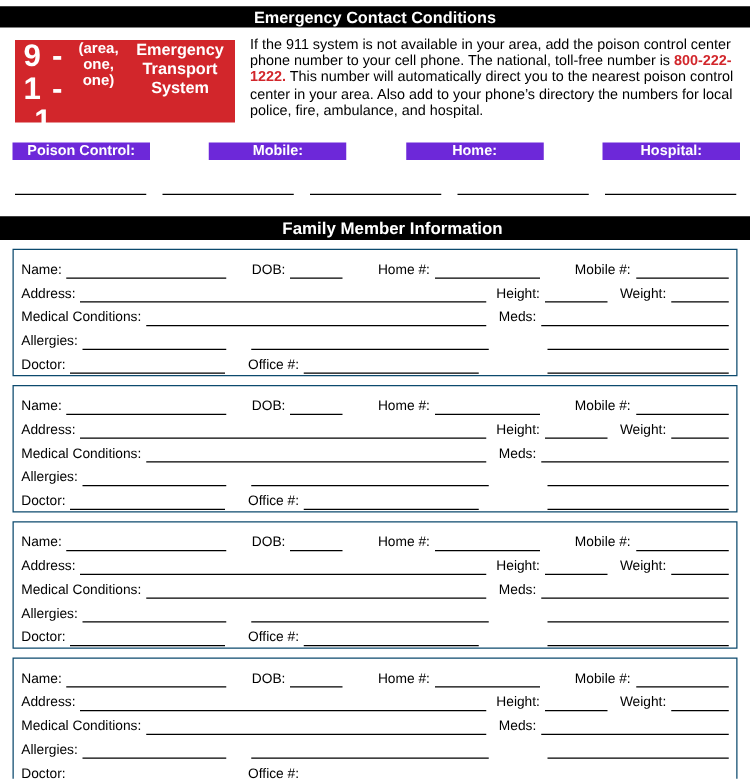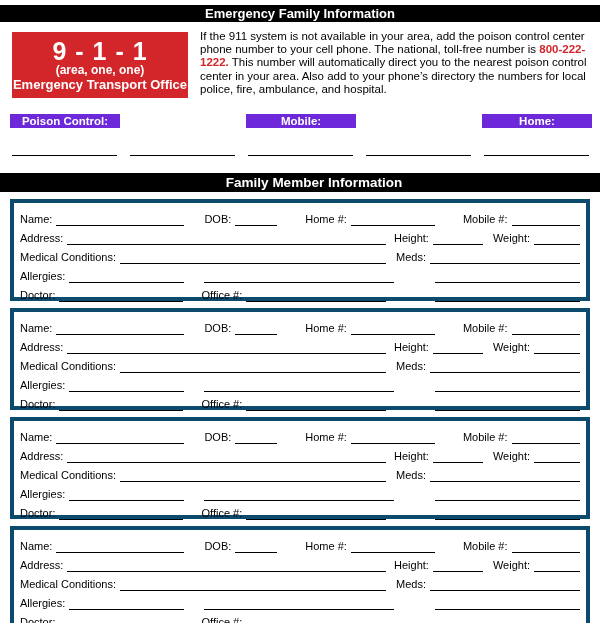--- a/index.html
+++ b/index.html
@@ -11,21 +11,21 @@
   
   .section-bar{
     background:#000;color:#fff;font-weight:bold;text-align:center;
   }
   .bar-top{margin-top:5px;height:17px;line-height:17px;font-size:13px;}
   .bar-family{margin-top:17px;height:19px;line-height:19px;font-size:13.5px;padding-left:28px;}
   
   .intro{display:flex;margin:8px 12px 0 12px;}
   .badge911{
     width:176px;min-width:176px;height:66px;background:#d2262b;color:#fff;
-    display:flex;flex-direction:column;justify-content:center;text-align:center;
+    display:flex;flex-direction:row;justify-content:center;text-align:center;
     margin-top:2px;
   }
   .badge-number{font-size:25px;font-weight:bold;line-height:26px;letter-spacing:1px;}
   .badge-phonetic{font-size:12px;font-weight:bold;line-height:13px;}
   .badge-caption{font-size:13px;font-weight:bold;line-height:15px;}
   .intro-text{
     flex:1;margin-left:12px;font-size:11.5px;line-height:13.2px;text-align:left;
   }
   .phone-red{color:#d2262b;font-weight:bold;}
   
@@ -39,53 +39,54 @@
   .contact-lines{
     display:flex;justify-content:space-between;margin:0 8px 0 10px;height:28px;
   }
   .contact-cell{width:110px;display:flex;}
   .contact-line{
     width:105px;margin-left:2px;border-bottom:1.5px solid #000;height:27px;
   }
   
   .members{margin:7px 10px 0 10px;display:flex;flex-direction:column;gap:7px;}
   .member-box{
-    box-sizing:border-box;height:102px;border:4px solid #0c4a6e;
+    box-sizing:border-box;height:102px;border:1px solid #0c4a6e;
     padding:4px 6px 0 6px;background:#fff;
   }
   .mrow{display:flex;align-items:flex-end;height:19px;font-size:11px;}
   .lbl{white-space:nowrap;line-height:13px;}
   .fl{border-bottom:1px solid #000;height:12px;margin-left:4px;box-sizing:border-box;}
   .w128{width:128px}.w42{width:42px}.w84{width:84px}.w50{width:50px}.w46{width:46px}
   .w150{width:150px}.w115{width:115px}.w190{width:190px}.w145{width:145px}
   .w140{width:140px}.w124{width:124px}
   .grow{flex:1}
   .ml8{margin-left:8px}.ml10{margin-left:10px}.ml12{margin-left:28px}
   .ml18{margin-left:18px}.ml20{margin-left:20px}.mlauto{margin-left:auto}
 </style>
 </head>
 <body>
 
 <div class="section-bar bar-top">
-  <span>Emergency Family Information</span>
+  <span>Emergency Contact Conditions</span>
 </div>
 
 <div class="intro">
   <div class="badge911">
     <div class="badge-number">9 - 1 - 1</div>
     <div class="badge-phonetic">(area, one, one)</div>
-    <div class="badge-caption">Emergency Transport Office</div>
+    <div class="badge-caption">Emergency Transport System</div>
   </div>
   <div class="intro-text"><span>If the 911 system is not available in your area, add the poison control center phone number to your cell phone. The national, toll-free number is </span><span class="phone-red">800-222-1222.</span><span> This number will automatically direct you to the nearest poison control center in your area. Also add to your phone’s directory the numbers for local police, fire, ambulance, and hospital.</span></div>
 </div>
 
 <div class="contacts-row">
   <div class="contact-box">Poison Control:</div>
   <div class="contact-box">Mobile:</div>
   <div class="contact-box">Home:</div>
+  <div class="contact-box">Hospital:</div>
 </div>
 <div class="contact-lines">
   <div class="contact-cell">
       <div class="contact-line"></div>
     </div>
   <div class="contact-cell">
       <div class="contact-line"></div>
     </div>
   <div class="contact-cell">
       <div class="contact-line"></div>

